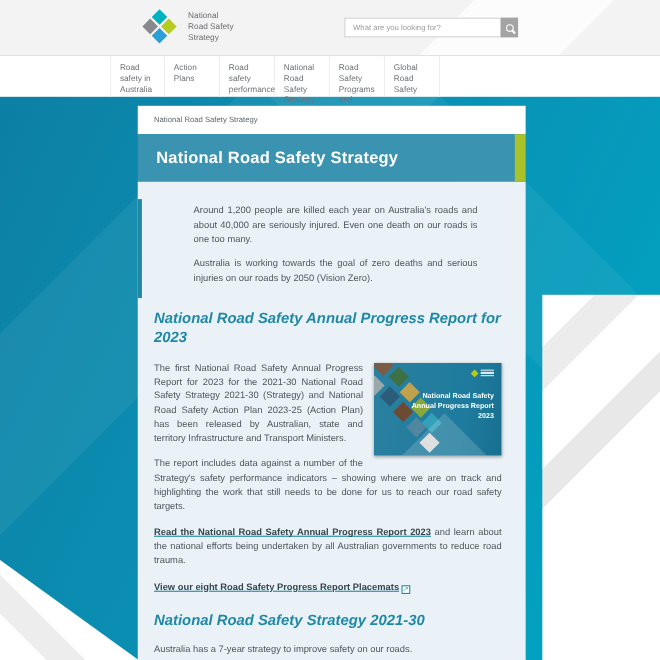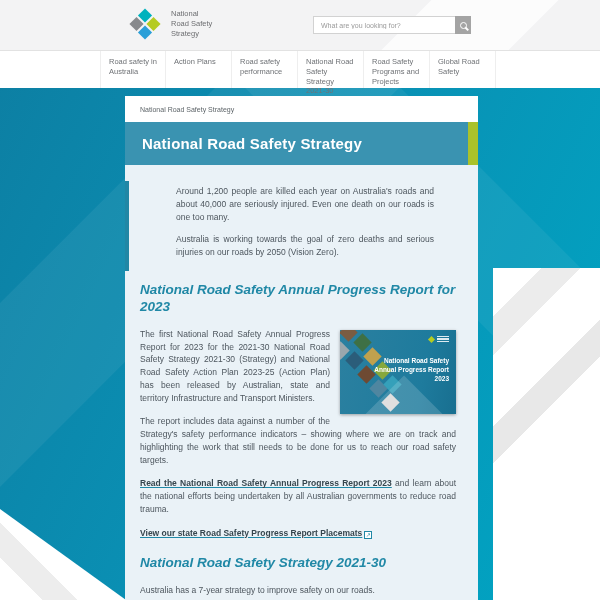--- a/index.html
+++ b/index.html
@@ -43,21 +43,21 @@
   .search button { width:16px; background:#a4a4a4; border:none; cursor:pointer;
     display:flex; align-items:center; justify-content:center; padding:0; }
   .mag { width:7px; height:7px; border:1.5px solid #fff; border-radius:50%;
     position:relative; display:block; }
   .mag::after { content:""; position:absolute; width:4px; height:1.5px; background:#fff;
     right:-3px; bottom:-1.5px; transform:rotate(45deg); }
 
   
   .nav { position:absolute; left:0; top:50px; width:600px; height:38px; background:#fff;
     border-top:1px solid #e2e2e2; display:flex; padding-left:100px; }
-  .nav-item { width:66px; padding:6px 8px 0 8px; font-size:7.5px; line-height:1.3;
+  .nav-item { width:50px; padding:6px 8px 0 8px; font-size:7.5px; line-height:1.3;
     color:#6f7276; border-right:1px solid #eeeeee; cursor:pointer; }
   .nav-item:first-child { border-left:1px solid #eeeeee; }
 
   
   .content { position:absolute; left:125px; top:96px; width:353px; height:504px; overflow:hidden; }
   .breadcrumb-bar { height:26px; background:#fff; display:flex; align-items:center;
     padding-left:15px; }
   .breadcrumb-bar a { font-size:7px; color:#5e6569; text-decoration:none; cursor:pointer; }
   .banner { height:43px; background:#3a93b1; position:relative; display:flex;
     align-items:center; padding-left:17px; }
@@ -180,21 +180,21 @@
     </div>
 
     <p class="bt">The first National Road Safety Annual Progress Report for 2023 for the 2021-30 National Road Safety Strategy 2021-30 (Strategy) and National Road Safety Action Plan 2023-25 (Action Plan) has been released by Australian, state and territory Infrastructure and Transport Ministers.</p>
     <p class="bt">The report includes data against a number of the Strategy's safety performance indicators – showing where we are on track and highlighting the work that still needs to be done for us to reach our road safety targets.</p>
 
     <p class="bt">
       <a class="doc-link">Read the National Road Safety Annual Progress Report 2023</a><span> and learn about the national efforts being undertaken by all Australian governments to reduce road trauma.</span>
     </p>
 
     <p class="bt">
-      <a class="doc-link">View our state Road Safety Progress Report Placemats</a><span class="ext-icon">↗</span>
+      <a class="doc-link">View our eight Road Safety Progress Report Placemats</a><span class="ext-icon">↗</span>
     </p>
 
     <h2>National Road Safety Strategy 2021-30</h2>
 
     <p class="bt">Australia has a 7-year strategy to improve safety on our roads.</p>
 
   </div>
 </div>
 
 </body></html>

